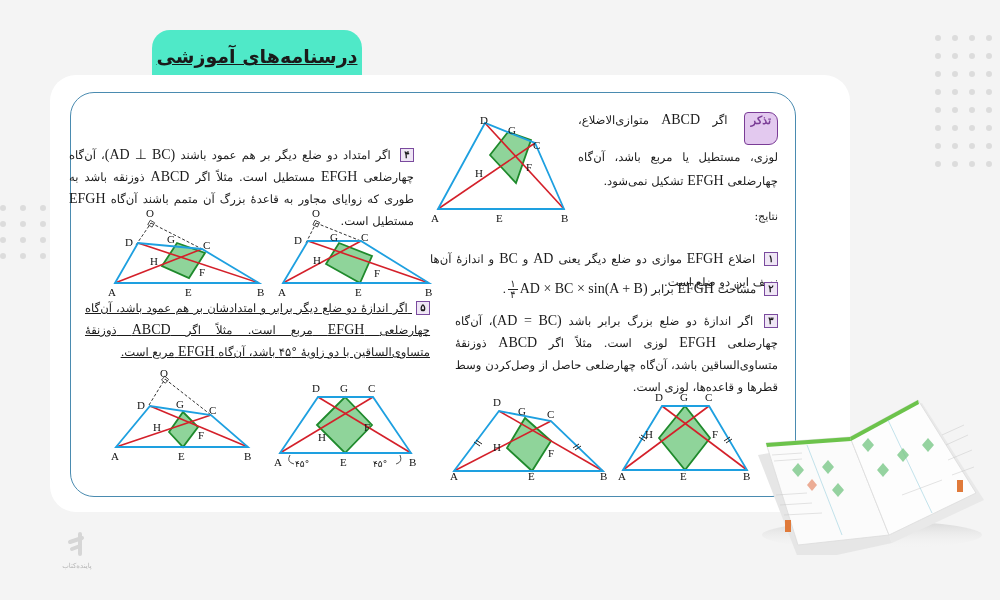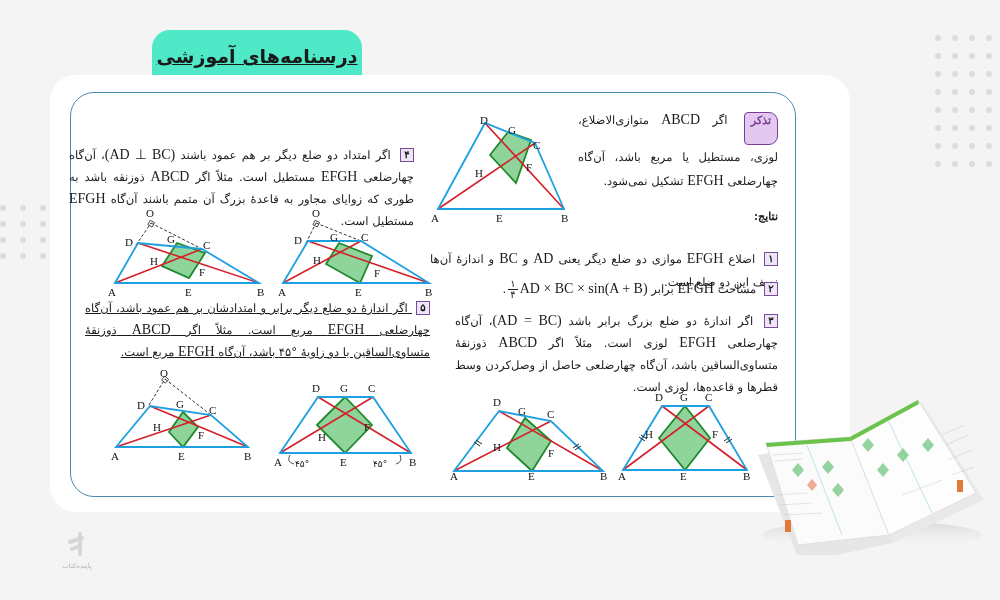--- a/index.html
+++ b/index.html
@@ -37,21 +37,21 @@
     display: inline-block; min-width: 14px; height: 14px; line-height: 12px; text-align: center;
     border: 1.5px solid #7a4a9e; background: #efe6f5; font-size: 10px; font-weight: bold;
     margin-left: 4px; vertical-align: 1px; padding: 0 1px;
   }
   .note-badge {
     display: inline-block; padding: 0 6px; height: 33px; line-height: 15px;
     border: 1.5px solid #7a3c96; border-radius: 4px 9px 9px 4px; background: #e3c9ef;
     color: #7a3c96; font-weight: bold; font-size: 11px; margin-left: 4px;
   }
   .latin { font-family: "Liberation Serif", serif; font-size: 14px; direction: ltr; unicode-bidi: embed; }
-  .bold { font-weight: bold; }
+  .bold { font-weight: normal; }
   .frac { display: inline-flex; flex-direction: column; align-items: center; font-size: 10px; line-height: 10px; vertical-align: middle; margin: 0 2px; }
   .frac .bar { border-bottom: 1px solid #222; padding: 0 2px; }
 
   .diagram { position: absolute; }
   .diagram text { font-family: "Liberation Serif", serif; font-size: 11px; fill: #111; }
   .diagram .deg { font-family: "DejaVu Sans", sans-serif; font-size: 9px; }
 
   .book { position: absolute; left: 752px; top: 395px; width: 240px; height: 160px; }
 
   .logo { position: absolute; left: 52px; top: 532px; width: 50px; text-align: center; }

